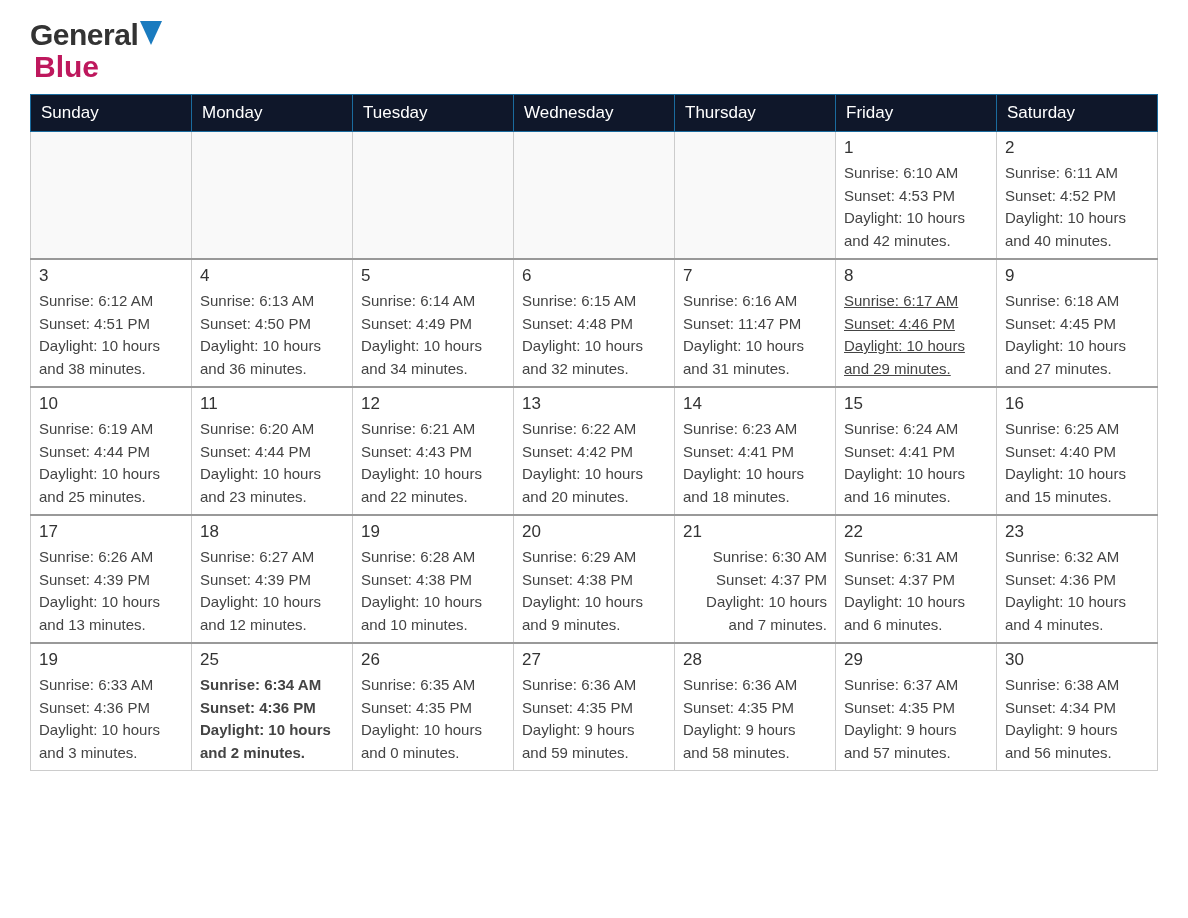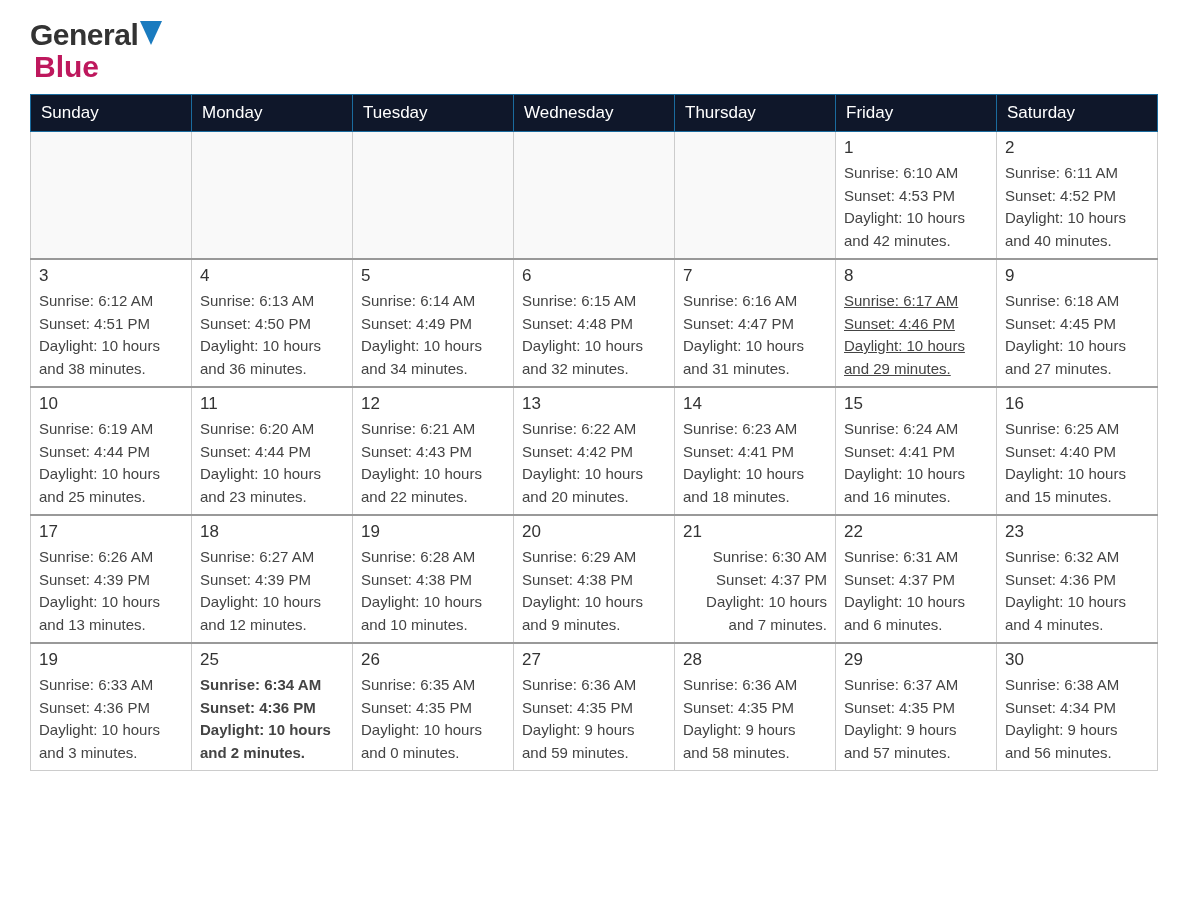--- a/index.html
+++ b/index.html
@@ -171,21 +171,21 @@
         <td>
           <span class="day-number">6</span>
           <div class="day-info" style="white-space: pre-line;">Sunrise: 6:15 AM
 Sunset: 4:48 PM
 Daylight: 10 hours
 and 32 minutes.</div>
         </td>
         <td>
           <span class="day-number">7</span>
           <div class="day-info" style="white-space: pre-line;">Sunrise: 6:16 AM
-Sunset: 4:47 PM
+Sunset: 11:47 PM
 Daylight: 10 hours
 and 31 minutes.</div>
         </td>
         <td>
           <span class="day-number">8</span>
           <div class="day-info" style="white-space: pre-line; text-decoration: underline;">Sunrise: 6:17 AM
 Sunset: 4:46 PM
 Daylight: 10 hours
 and 29 minutes.</div>
         </td>

